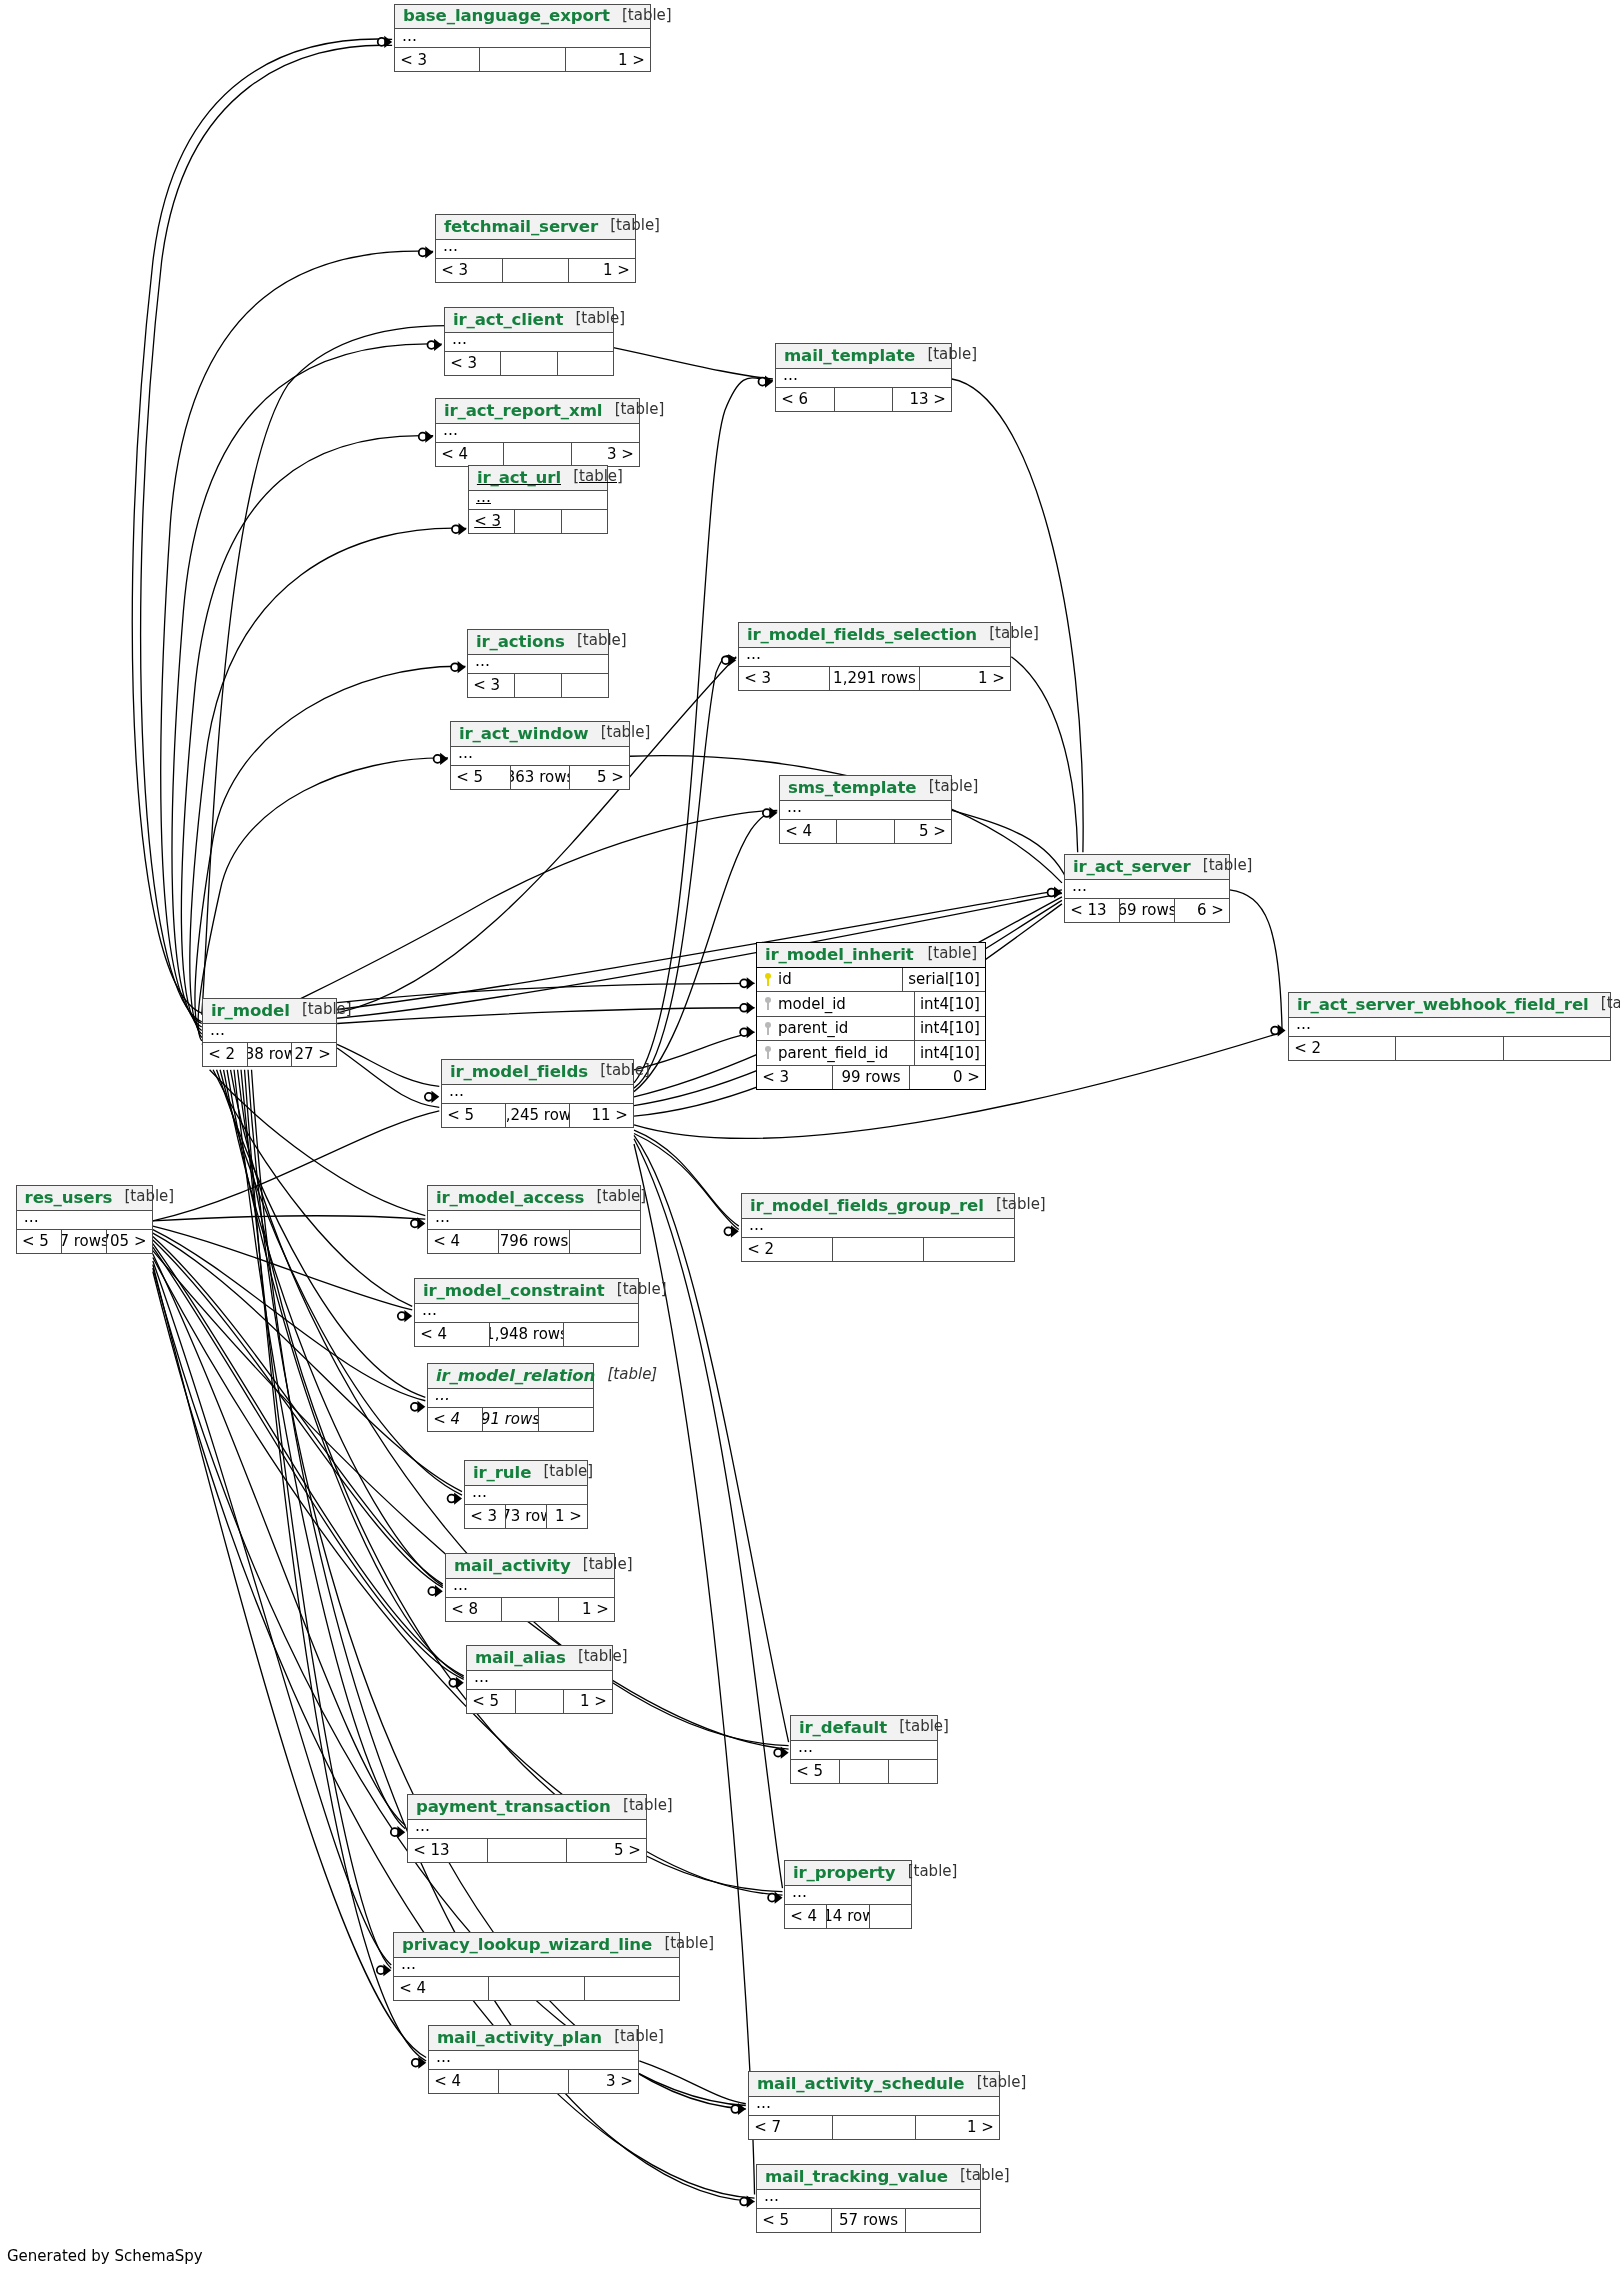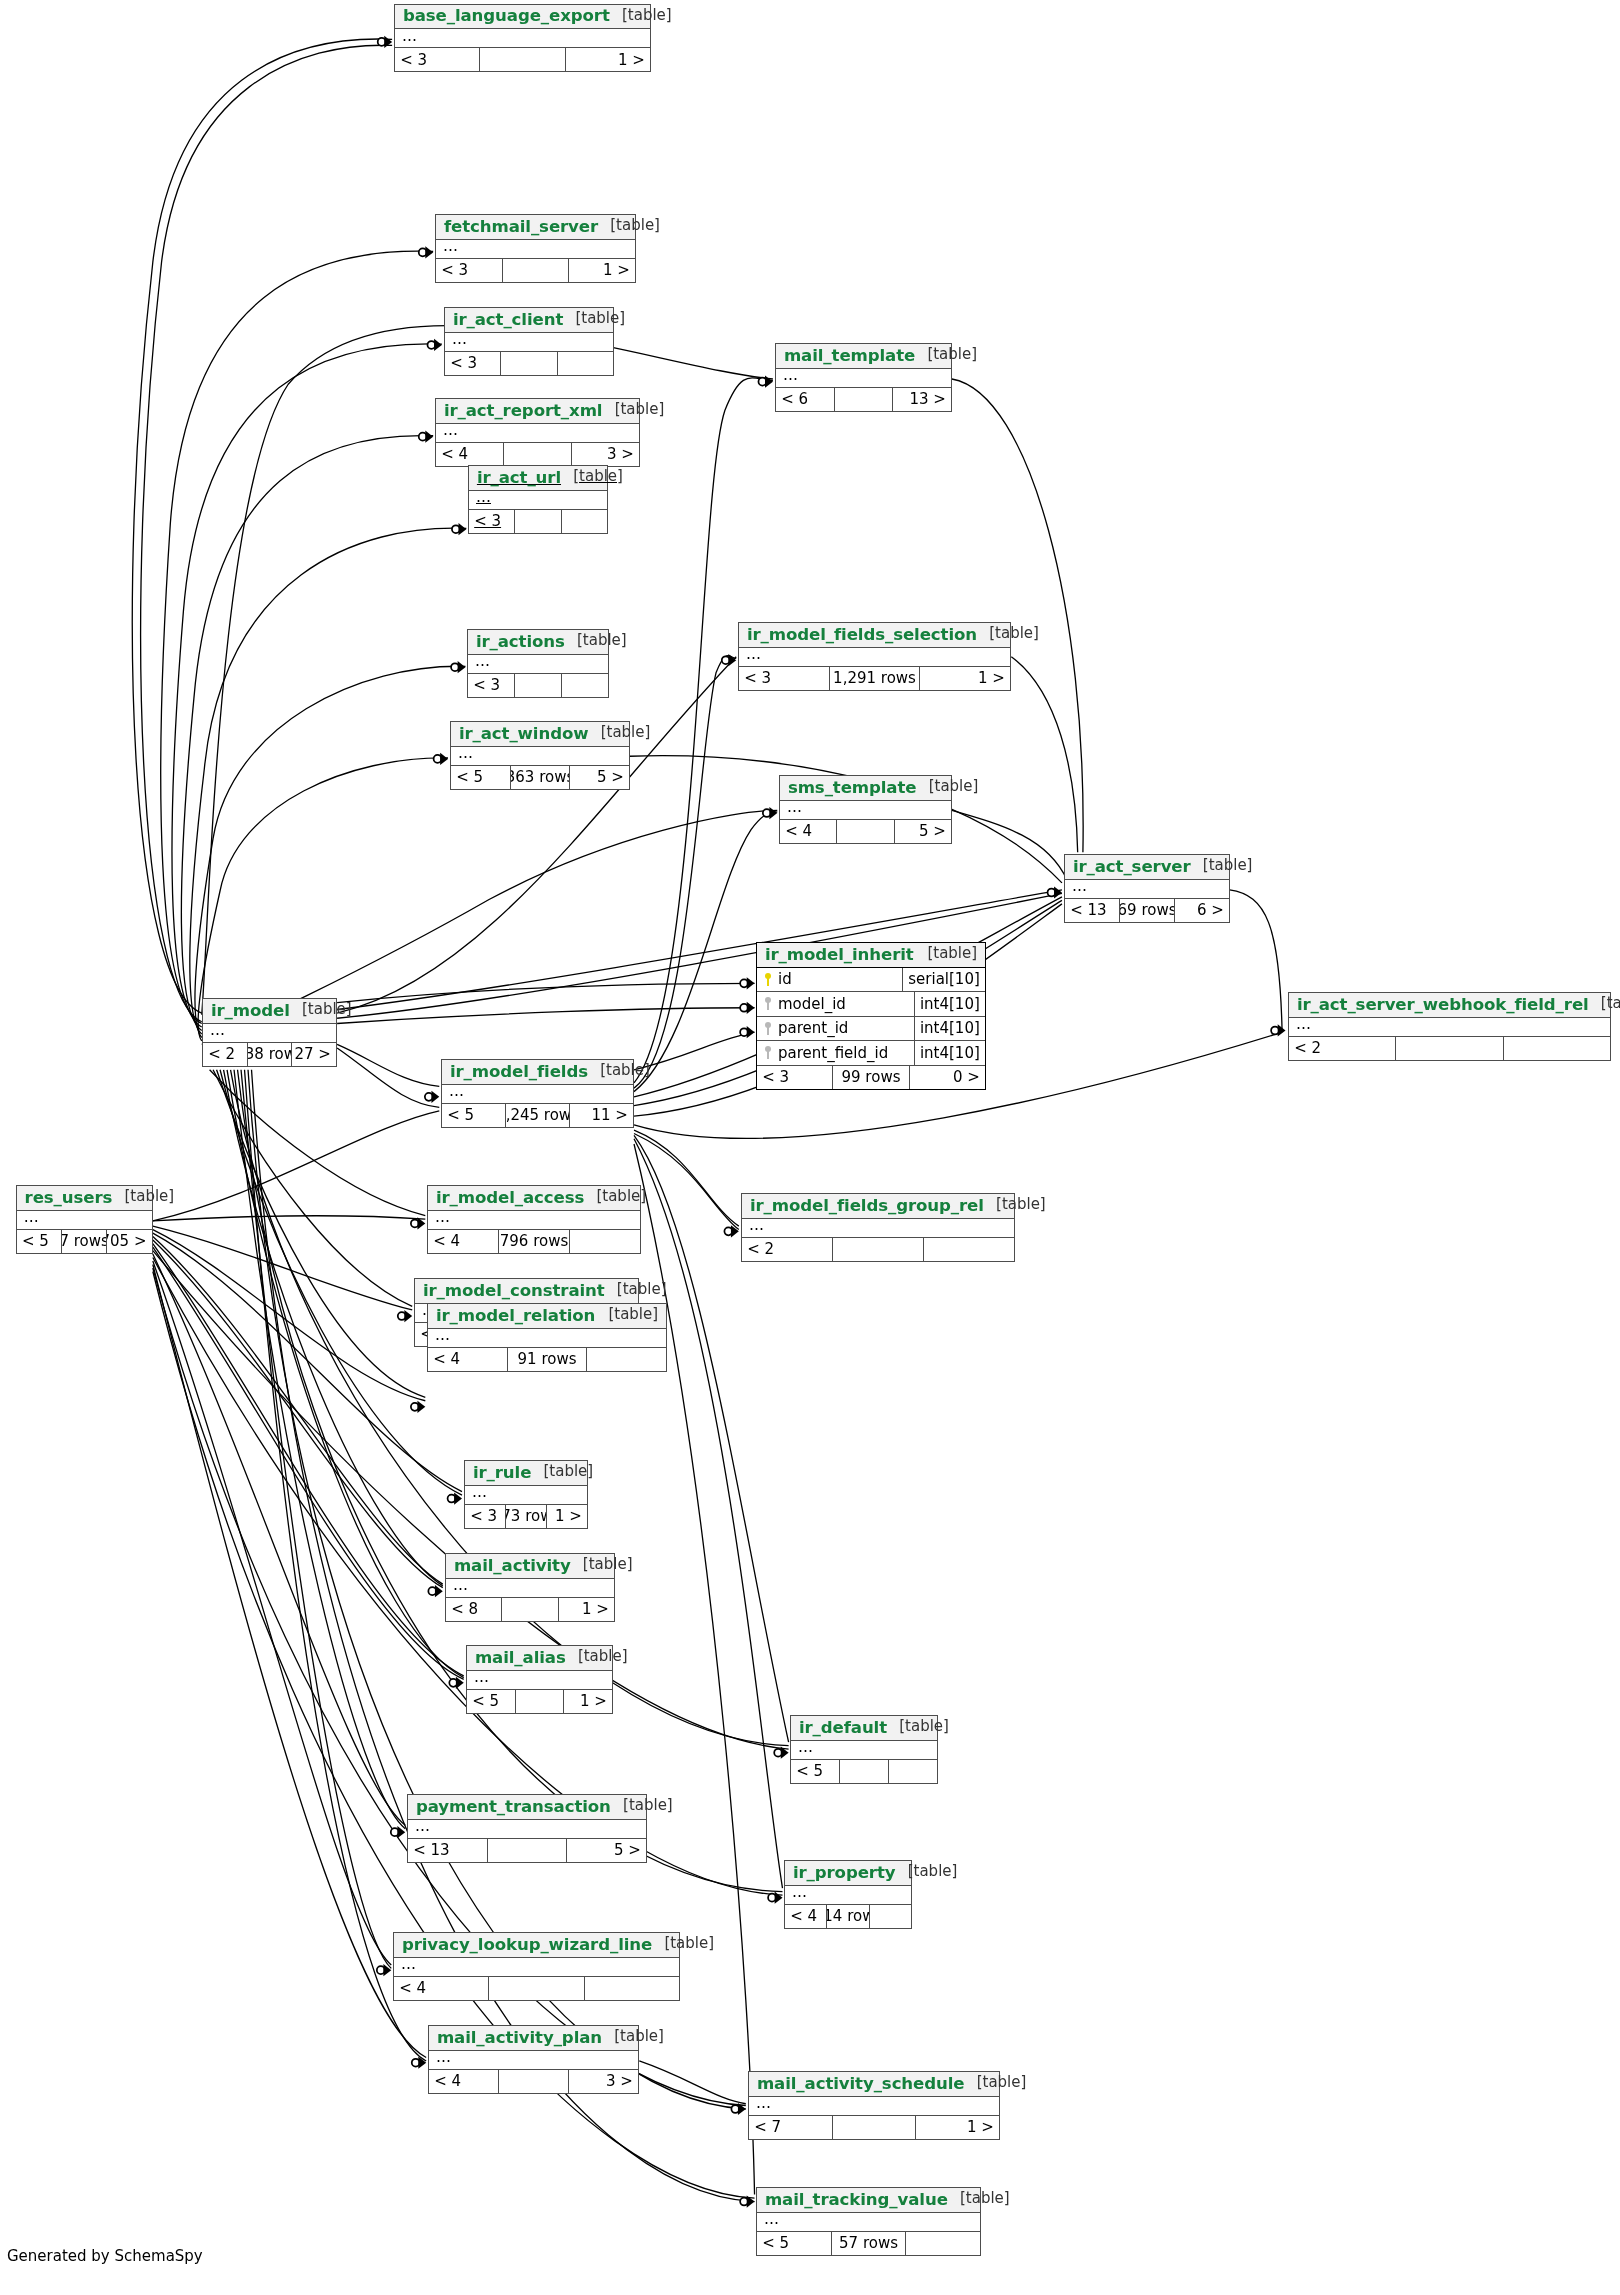--- a/index.html
+++ b/index.html
@@ -498,21 +498,21 @@
           <span class="tname">ir_model_constraint</span>
           <span class="tkind">[table]</span>
         </div>
         <div class="ellipsis">...</div>
         <div class="foot">
           <div class="c l" style="flex: 1 1 0%;">&lt; 4</div>
           <div class="c m" style="flex: 1 1 0%;">1,948 rows</div>
           <div class="c r" style="flex: 1 1 0%;"></div>
         </div>
       </div>
-      <div class="tbl" style="left: 427px; top: 1303px; width: 240px;">
+      <div class="tbl" style="left: 427px; top: 1363px; width: 167px; font-style: italic;">
         <div class="hdr">
           <span class="tname">ir_model_relation</span>
           <span class="tkind">[table]</span>
         </div>
         <div class="ellipsis">...</div>
         <div class="foot">
           <div class="c l" style="flex: 1 1 0%;">&lt; 4</div>
           <div class="c m" style="flex: 1 1 0%;">91 rows</div>
           <div class="c r" style="flex: 1 1 0%;"></div>
         </div>
@@ -618,21 +618,21 @@
           <span class="tname">mail_activity_schedule</span>
           <span class="tkind">[table]</span>
         </div>
         <div class="ellipsis">...</div>
         <div class="foot">
           <div class="c l" style="flex: 1 1 0%;">&lt; 7</div>
           <div class="c m" style="flex: 1 1 0%;"></div>
           <div class="c r" style="flex: 1 1 0%;">1 &gt;</div>
         </div>
       </div>
-      <div class="tbl" style="left: 756px; top: 2164px; width: 225px; margin-top: 23px;">
+      <div class="tbl" style="left: 756px; top: 2164px; width: 225px;">
         <div class="hdr">
           <span class="tname">mail_tracking_value</span>
           <span class="tkind">[table]</span>
         </div>
         <div class="ellipsis">...</div>
         <div class="foot">
           <div class="c l" style="flex: 1 1 0%;">&lt; 5</div>
           <div class="c m" style="flex: 1 1 0%;">57 rows</div>
           <div class="c r" style="flex: 1 1 0%;"></div>
         </div>

